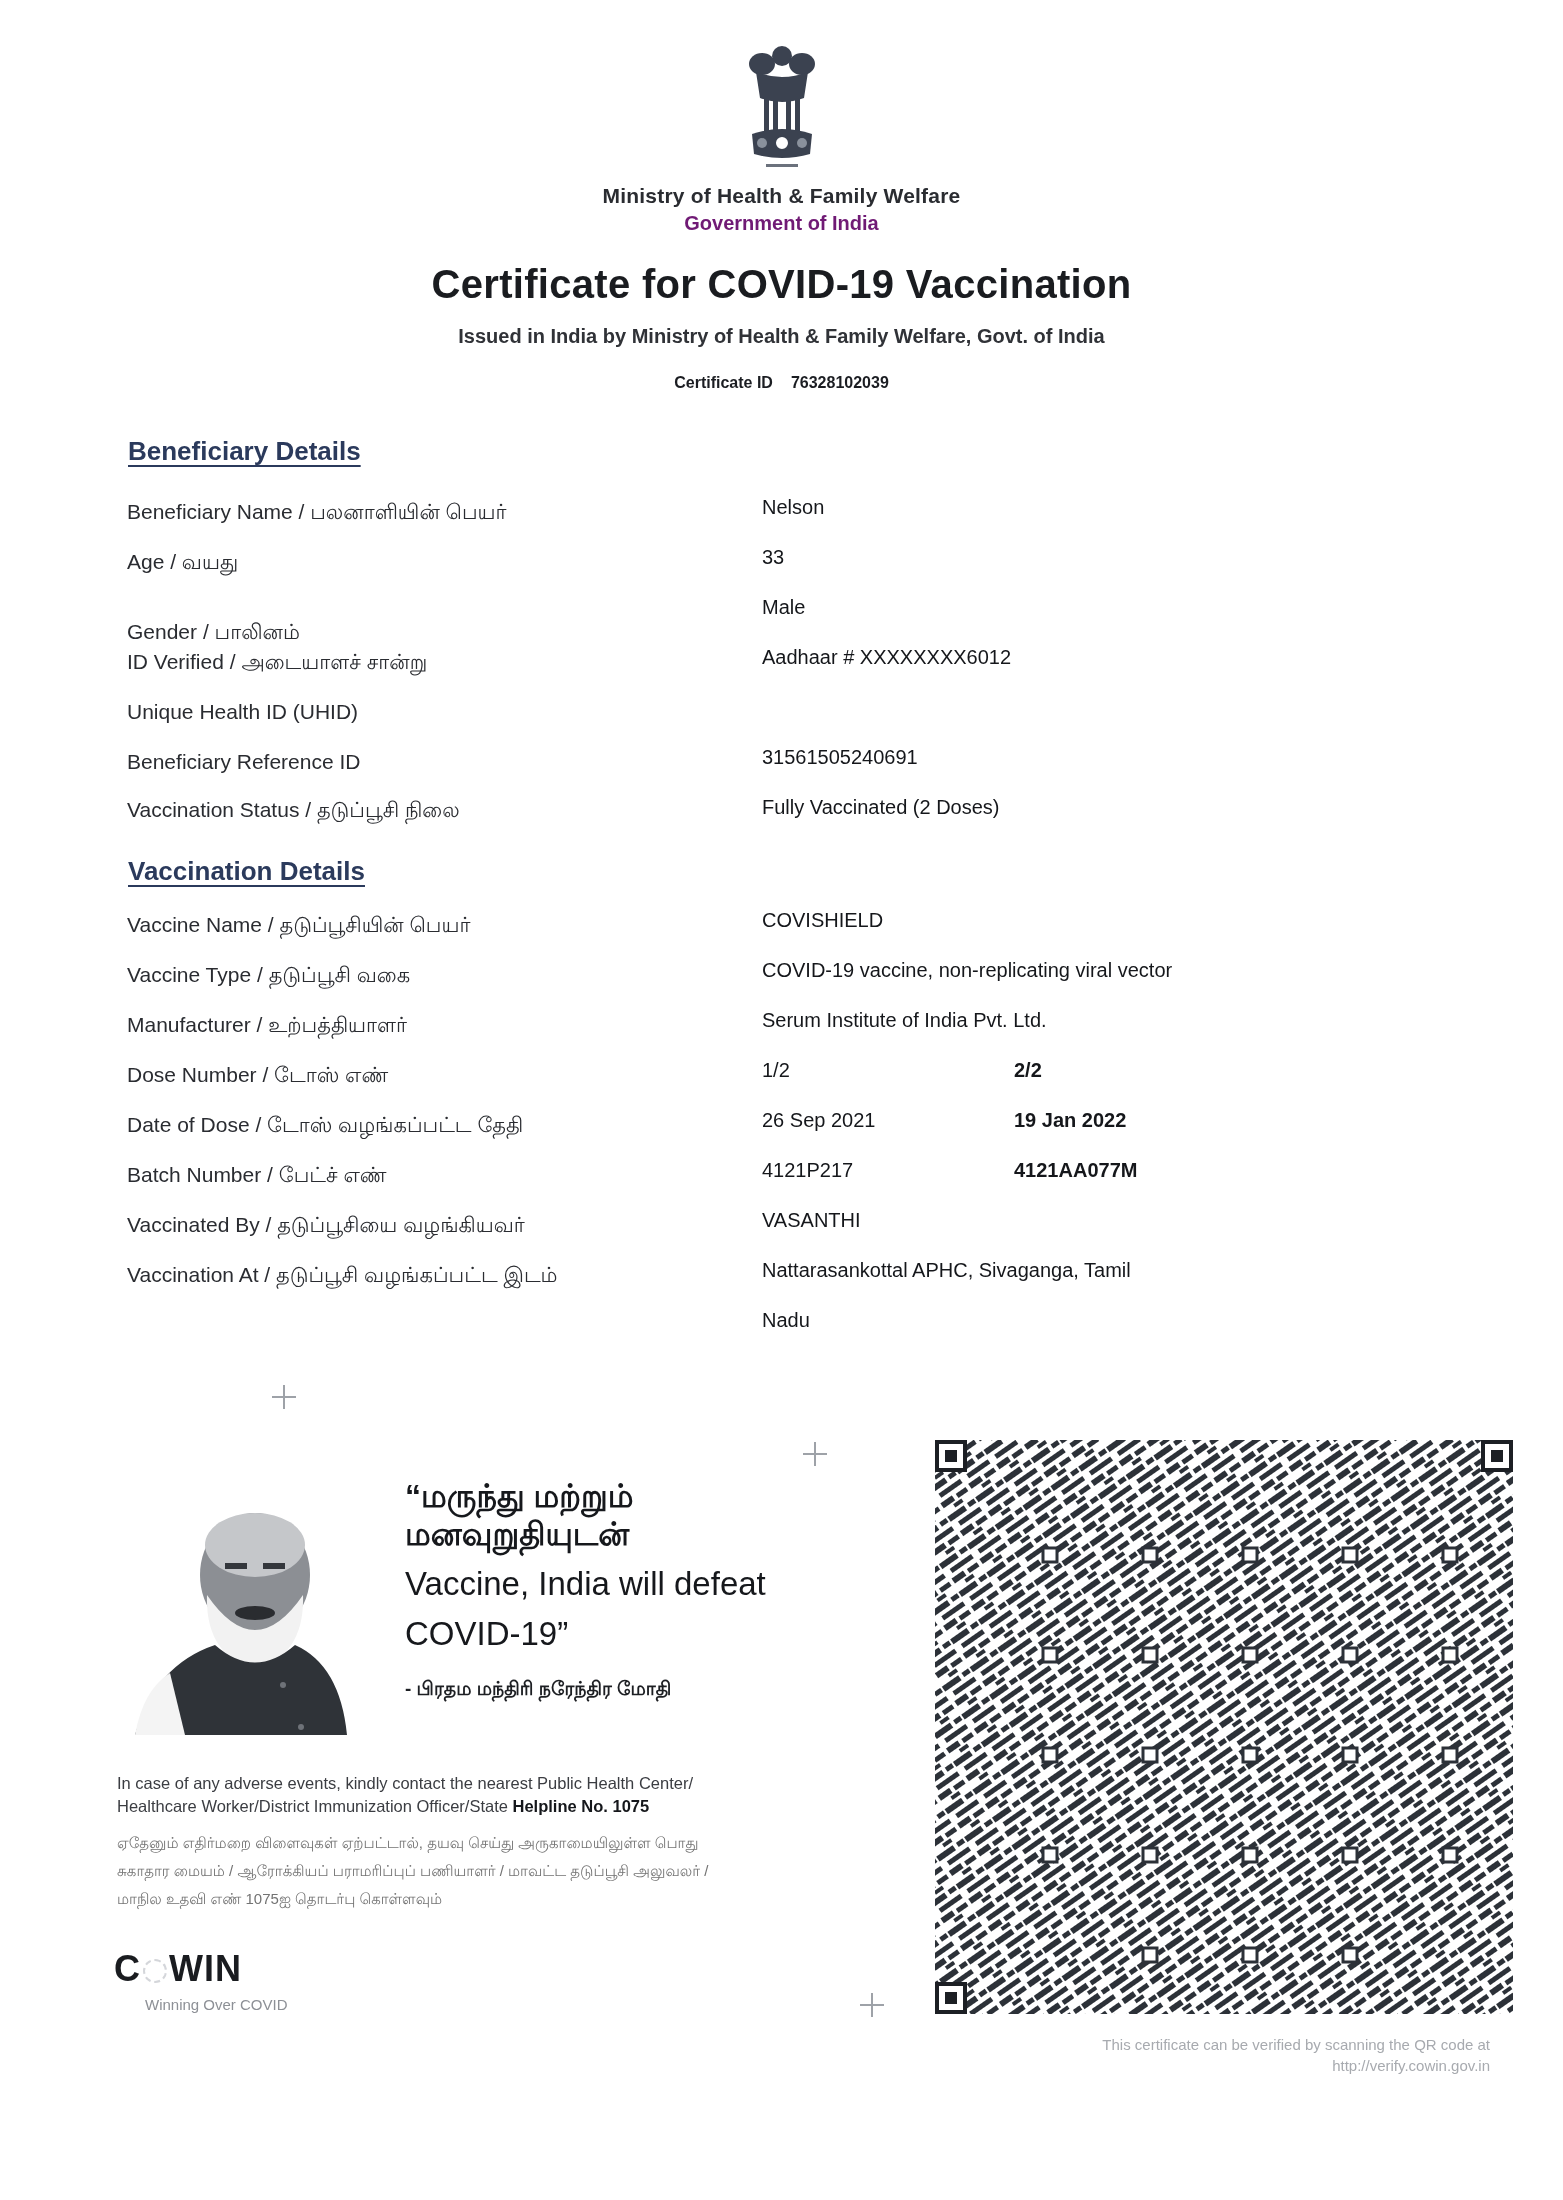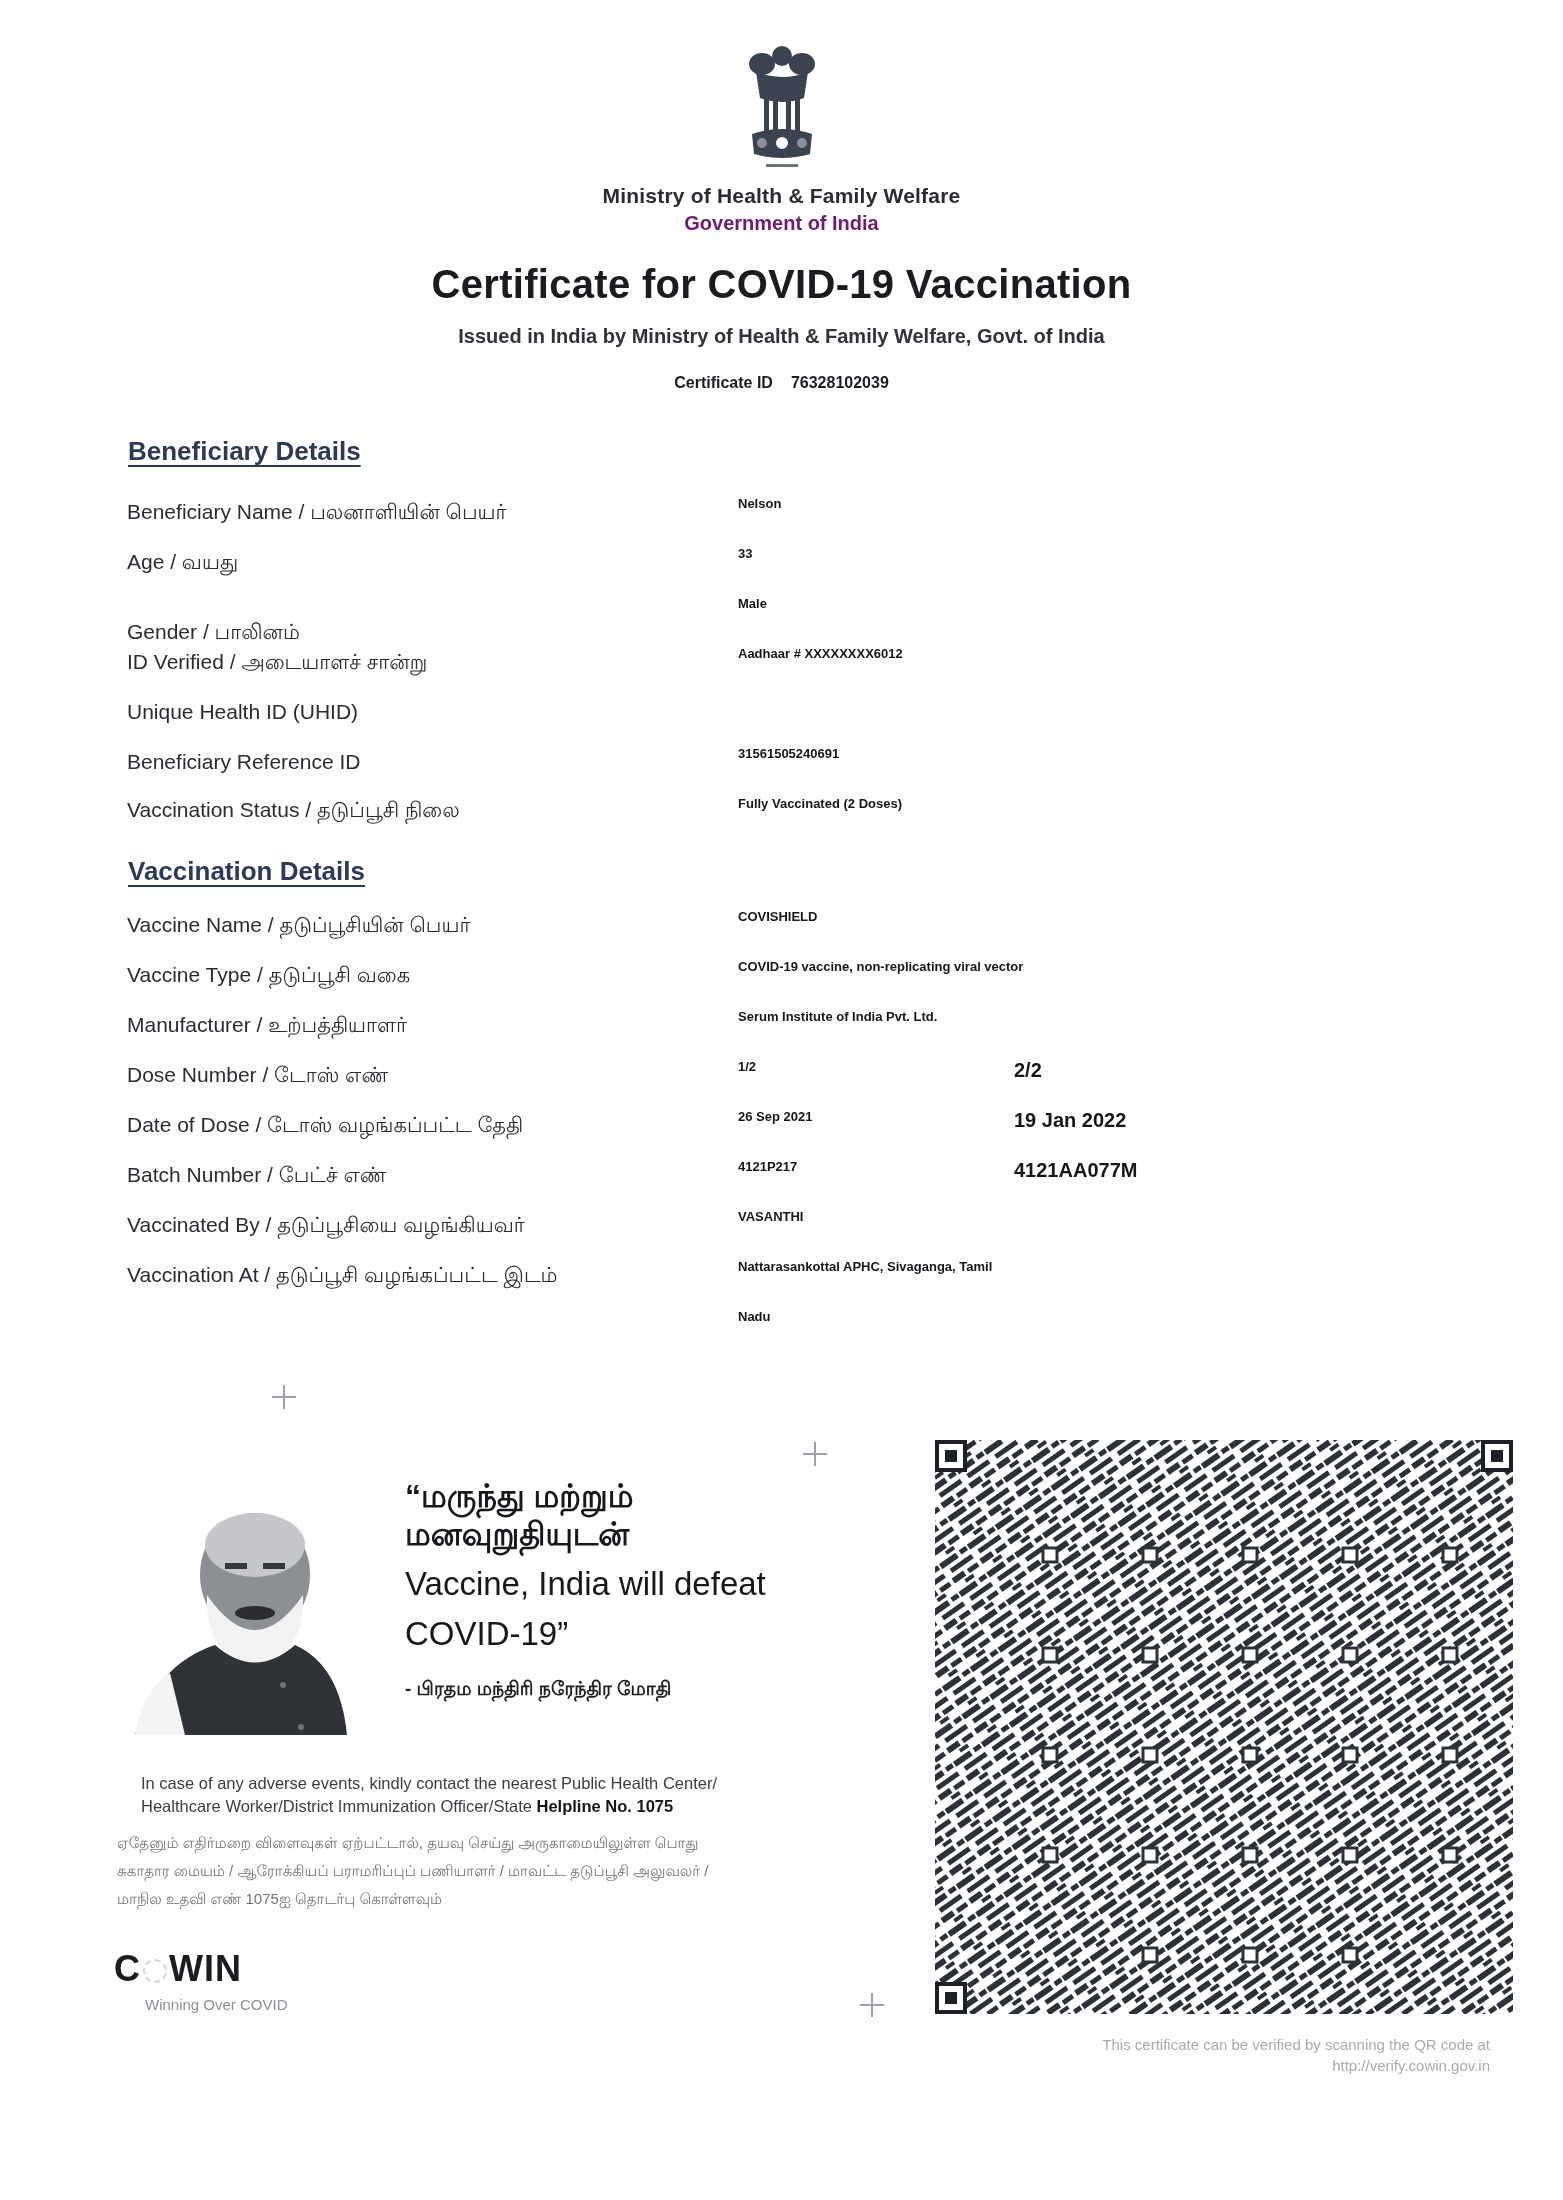--- a/index.html
+++ b/index.html
@@ -13,34 +13,34 @@
   .ministry { top: 184px; font-size: 21px; font-weight: bold; color: #2a2c31; letter-spacing: 0.2px; }
   .government { top: 212px; font-size: 20px; font-weight: bold; color: #701a75; }
   .title { top: 262px; font-size: 40px; font-weight: bold; color: #1a1c20; letter-spacing: 0.3px; }
   .issued { top: 325px; font-size: 20px; font-weight: bold; color: #303237; }
   .certid { top: 374px; font-size: 16px; font-weight: bold; color: #1b1d22; }
   .certid .gap { display: inline-block; width: 18px; }
 
   
   .section-heading { left: 128px; font-size: 26px; font-weight: bold; color: #2b3a5c; text-decoration: underline; text-underline-offset: 5px; text-decoration-thickness: 2px; }
   .row-label { left: 127px; font-size: 21px; color: #2a2c31; white-space: nowrap; }
-  .row-value { left: 738px; font-size: 13px; font-weight: bold; color: #15171b; white-space: nowrap; }
+  .row-value { left: 762px; font-size: 20px; font-weight: normal; color: #15171b; white-space: nowrap; }
   .row-value2 { left: 1014px; font-size: 20px; font-weight: bold; color: #15171b; white-space: nowrap; }
 
   
   .plus { width: 24px; height: 24px; }
   .plus::before, .plus::after { content: ""; position: absolute; background: #9ea2a8; }
   .plus::before { left: 11px; top: 0; width: 2px; height: 24px; }
   .plus::after { top: 11px; left: 0; height: 2px; width: 24px; }
 
   .photo { left: 115px; top: 1505px; width: 240px; height: 230px; overflow: hidden; }
   .quote-ta { left: 405px; font-size: 32px; font-weight: bold; color: #16181c; white-space: nowrap; }
   .quote-en { left: 405px; font-size: 33px; color: #16181c; white-space: nowrap; }
   .attribution { left: 405px; top: 1678px; font-size: 19px; font-weight: bold; color: #1d1f23; }
-  .advisory { left: 117px; font-size: 16.5px; color: #3b3d42; white-space: nowrap; margin-left: 24px; }
+  .advisory { left: 117px; font-size: 16.5px; color: #3b3d42; white-space: nowrap; }
   .advisory b { color: #15171b; }
   .advisory-ta { left: 117px; font-size: 15px; color: #737373; white-space: nowrap; }
 
   .cowin { left: 114px; top: 1948px; font-size: 36px; font-weight: bold; color: #1a1c20; letter-spacing: 1px; }
   .cowin .o { display: inline-block; width: 24px; height: 24px; border-radius: 50%; border: 2px dashed #d4d6da; vertical-align: middle; margin: 0 2px; }
   .tagline { left: 145px; top: 1996px; font-size: 15px; color: #8d9096; }
 
   .qr { left: 935px; top: 1440px; width: 578px; height: 574px; }
   .qr-caption { left: 920px; width: 570px; text-align: right; font-size: 15px; color: #a7aaaf; }
 </style>

